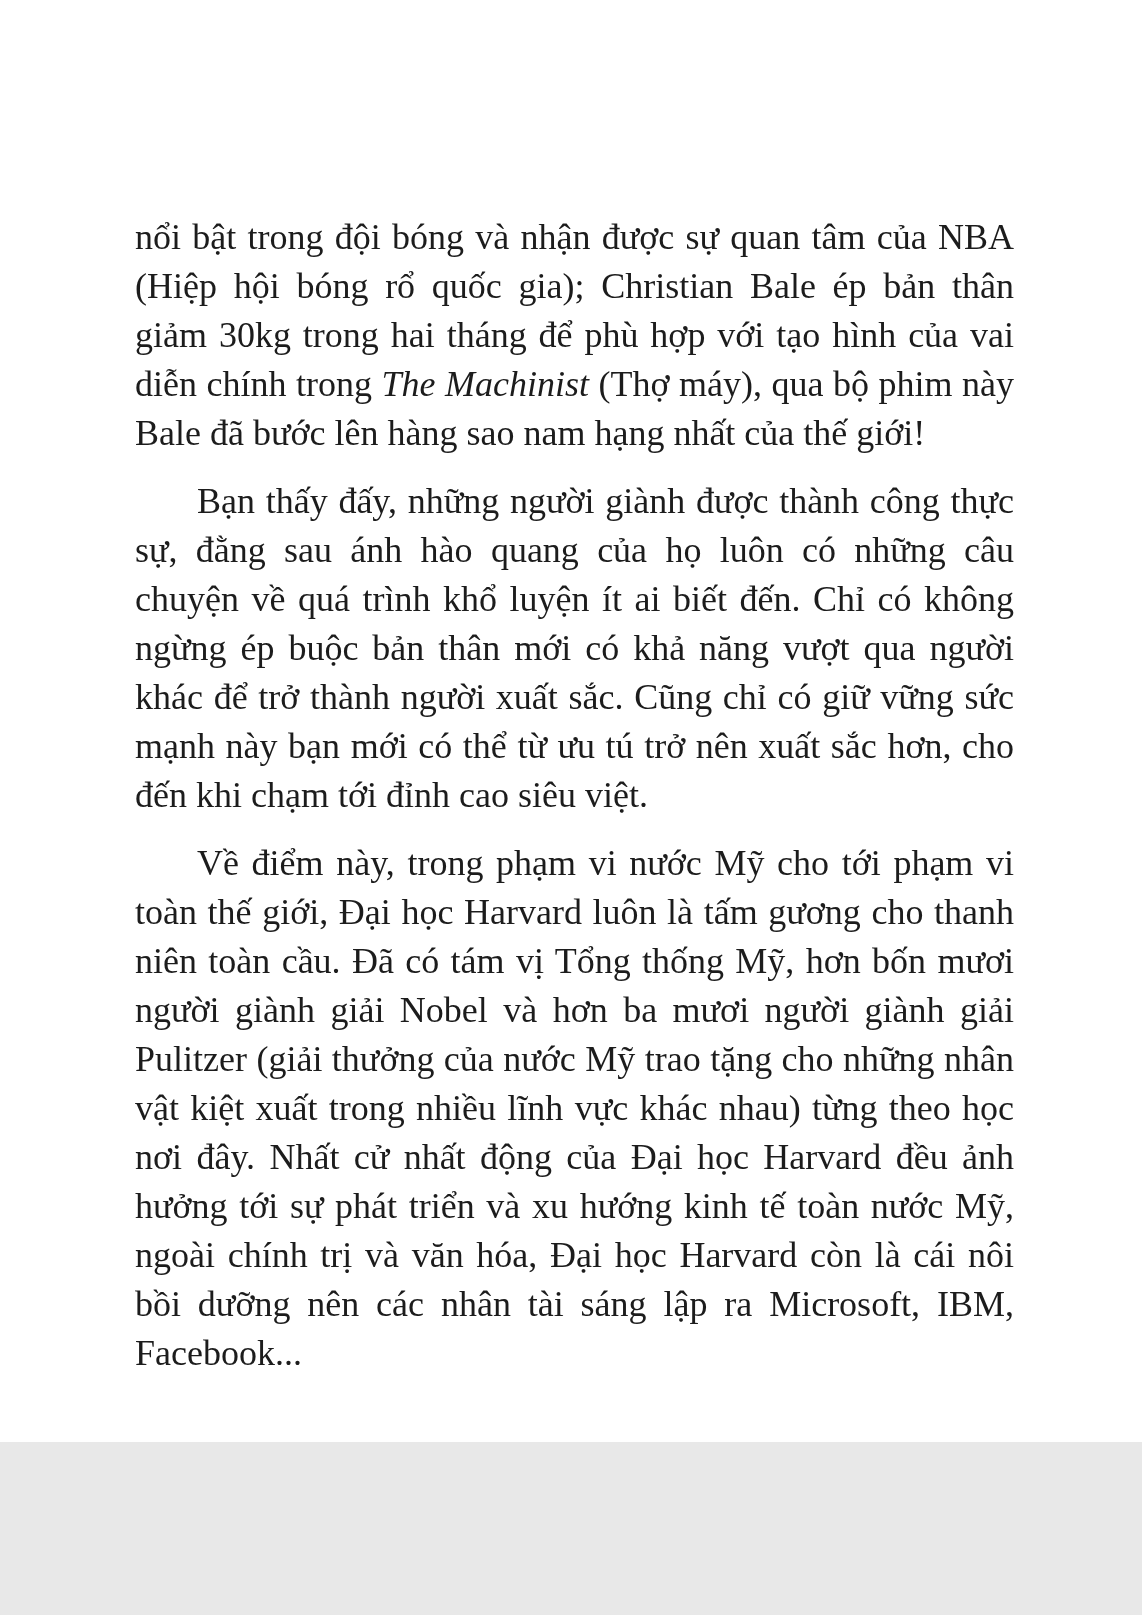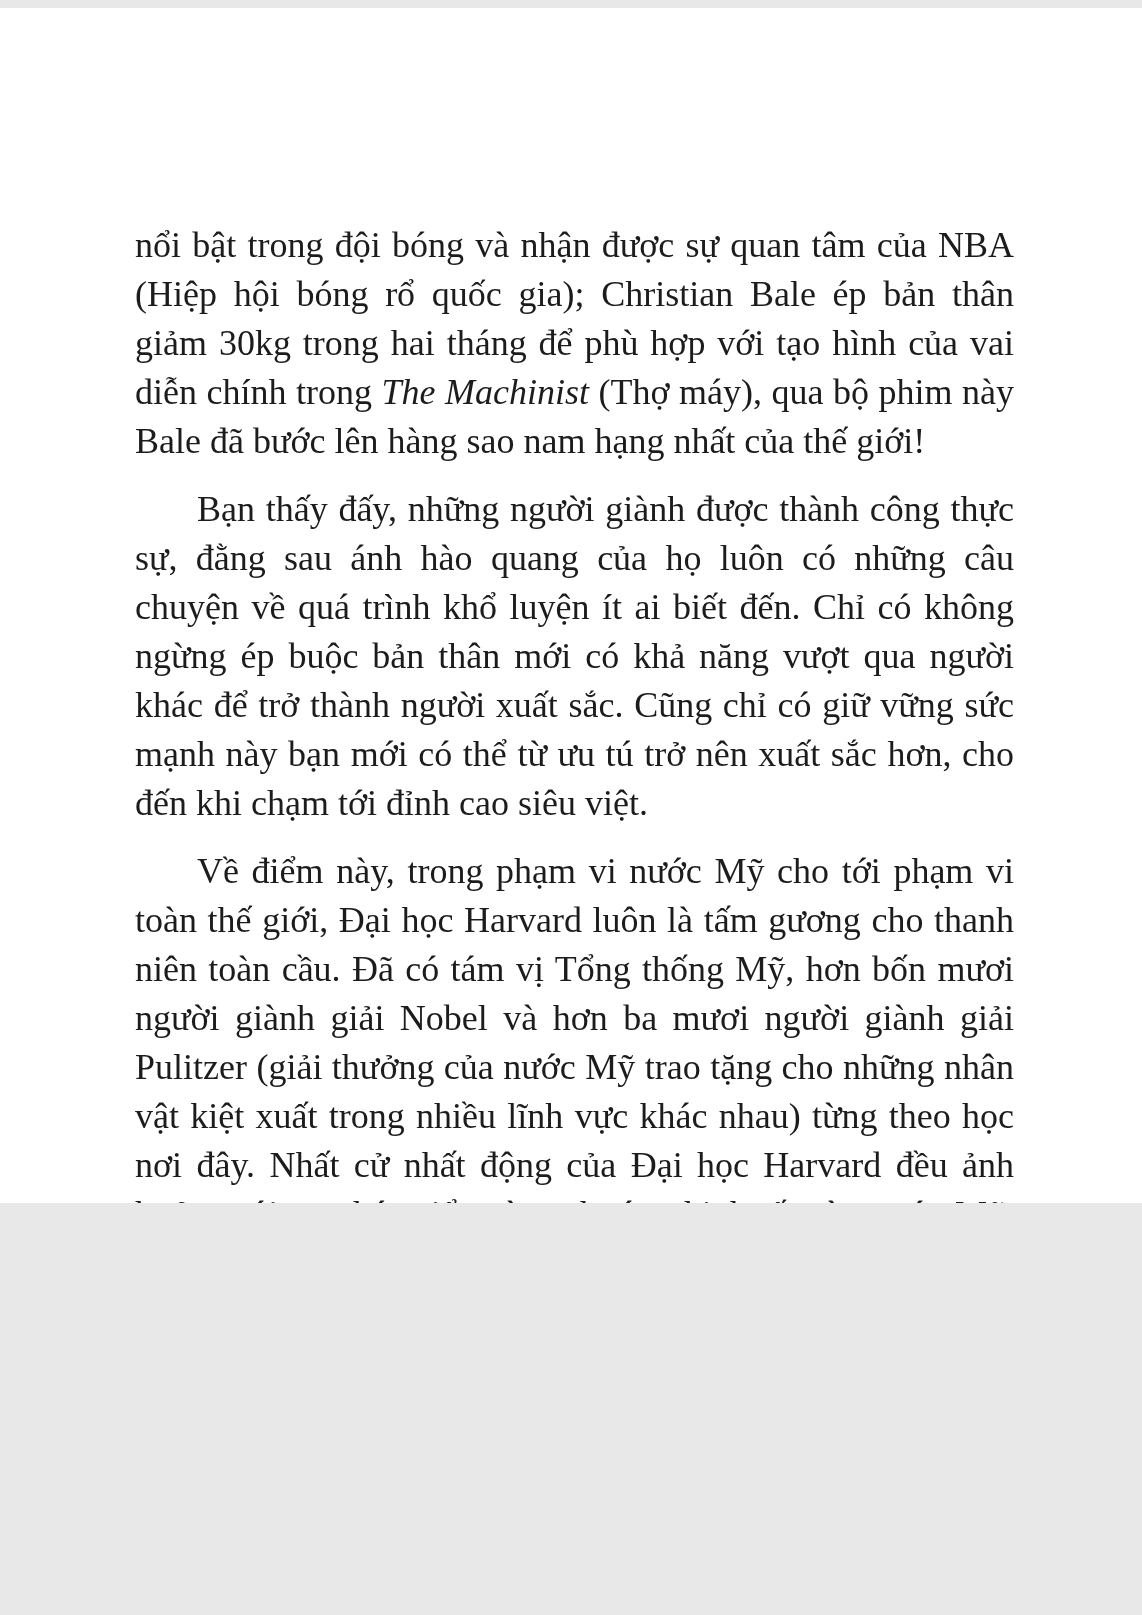--- a/index.html
+++ b/index.html
@@ -3,22 +3,22 @@
 <meta charset="utf-8">
 <style>
   html, body {
     margin: 0;
     padding: 0;
     background: #e8e8e8;
   }
   .page {
     position: relative;
     width: 1142px;
-    height: 1195px;
-    margin: 8px auto;
+    height: 1442px;
+    margin: 0 auto;
     background: #ffffff;
     font-family: "Liberation Serif", "DejaVu Serif", serif;
     color: #1c1c1c;
     overflow: hidden;
   }
   .text-block {
     position: absolute;
     left: 135px;
     top: 213px;
     width: 879px;

